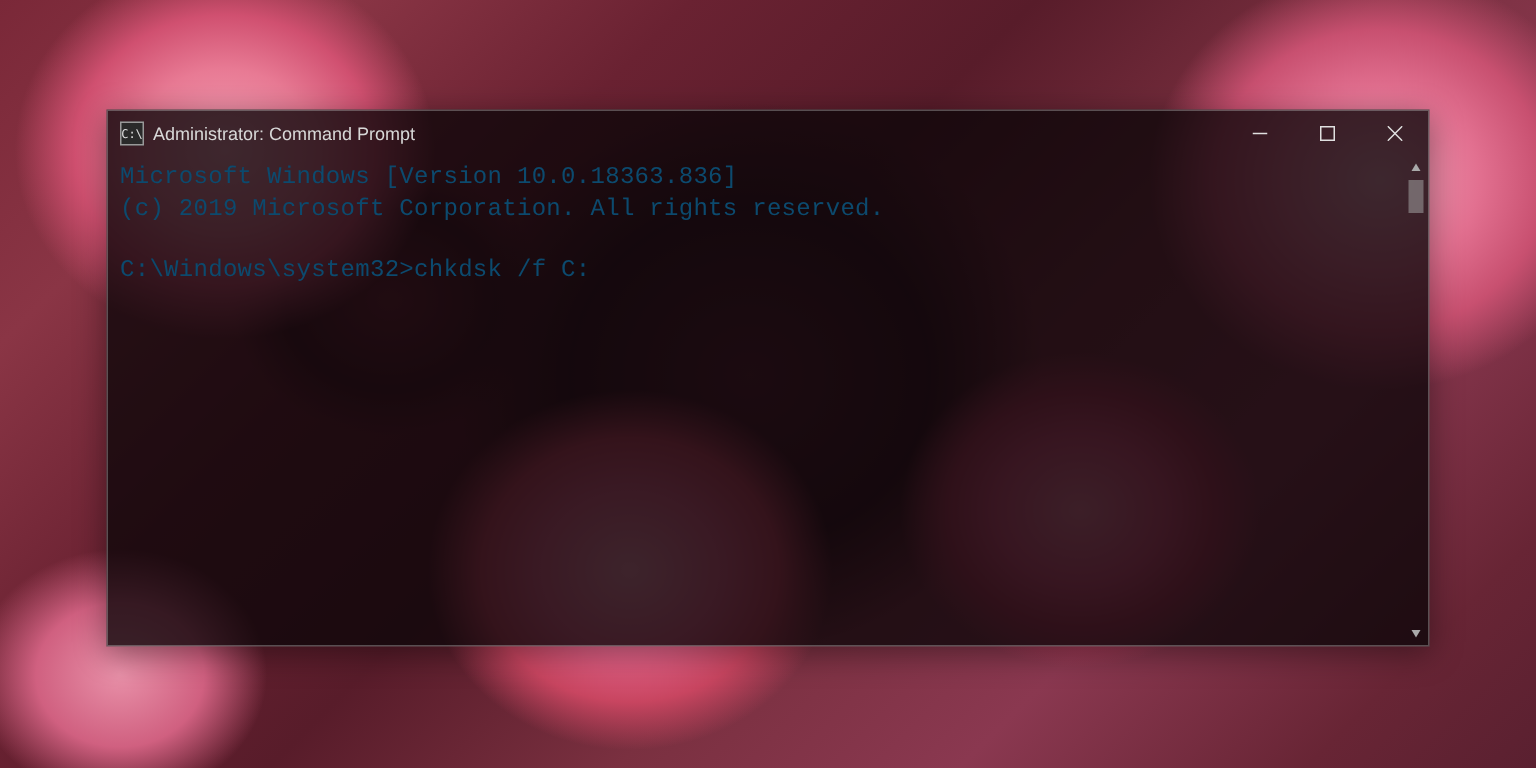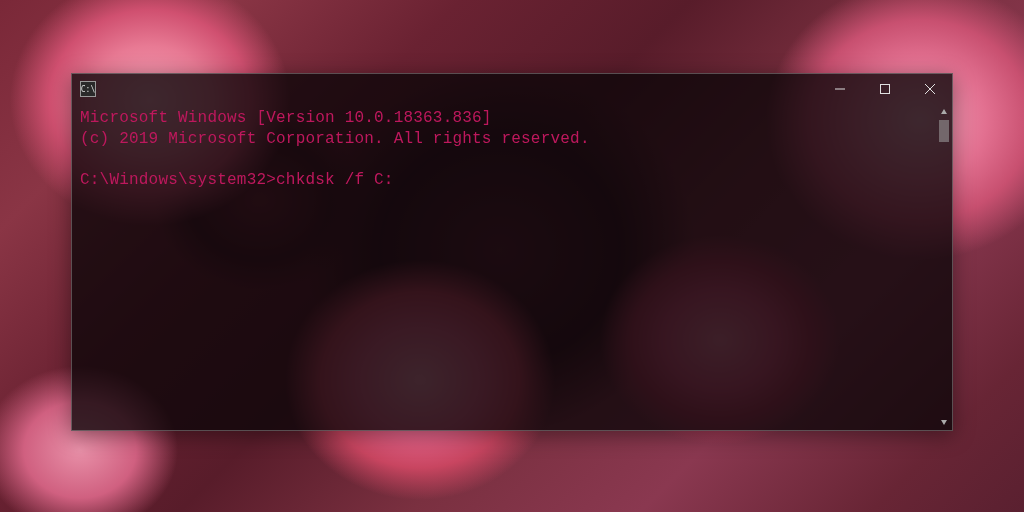--- a/index.html
+++ b/index.html
@@ -63,21 +63,21 @@
       color: #e0e0e0;
       cursor: pointer;
     }
     .win-btn svg { width: 10px; height: 10px; }
     .terminal {
       flex: 1;
       padding: 4px 8px 8px 8px;
       font-family: Consolas, "Courier New", monospace;
       font-size: 16px;
       line-height: 1.3;
-      color: #be185d;
+      color: #0c4a6e;
       white-space: pre;
       position: relative;
       letter-spacing: 0.2px;
     }
     .scroll-area {
       position: absolute;
       right: 0; top: 0; bottom: 0;
       width: 16px;
       display: flex;
       flex-direction: column;
@@ -99,20 +99,21 @@
 </head>
 <body>
 
 <div class="wallpaper"></div>
 
 <div class="cmd-window">
 
   <div class="titlebar">
     <div class="title-left">
       <span class="app-icon">C:\</span>
+      <span>Administrator: Command Prompt</span>
     </div>
     <div class="win-controls">
       <div class="win-btn">
         <svg viewBox="0 0 10 10">
             <line x1="0" y1="5" x2="10" y2="5" stroke="currentColor" stroke-width="1"></line>
           </svg>
       </div>
       <div class="win-btn">
         <svg viewBox="0 0 10 10">
             <rect x="0.5" y="0.5" width="9" height="9" fill="none" stroke="currentColor" stroke-width="1"></rect>

